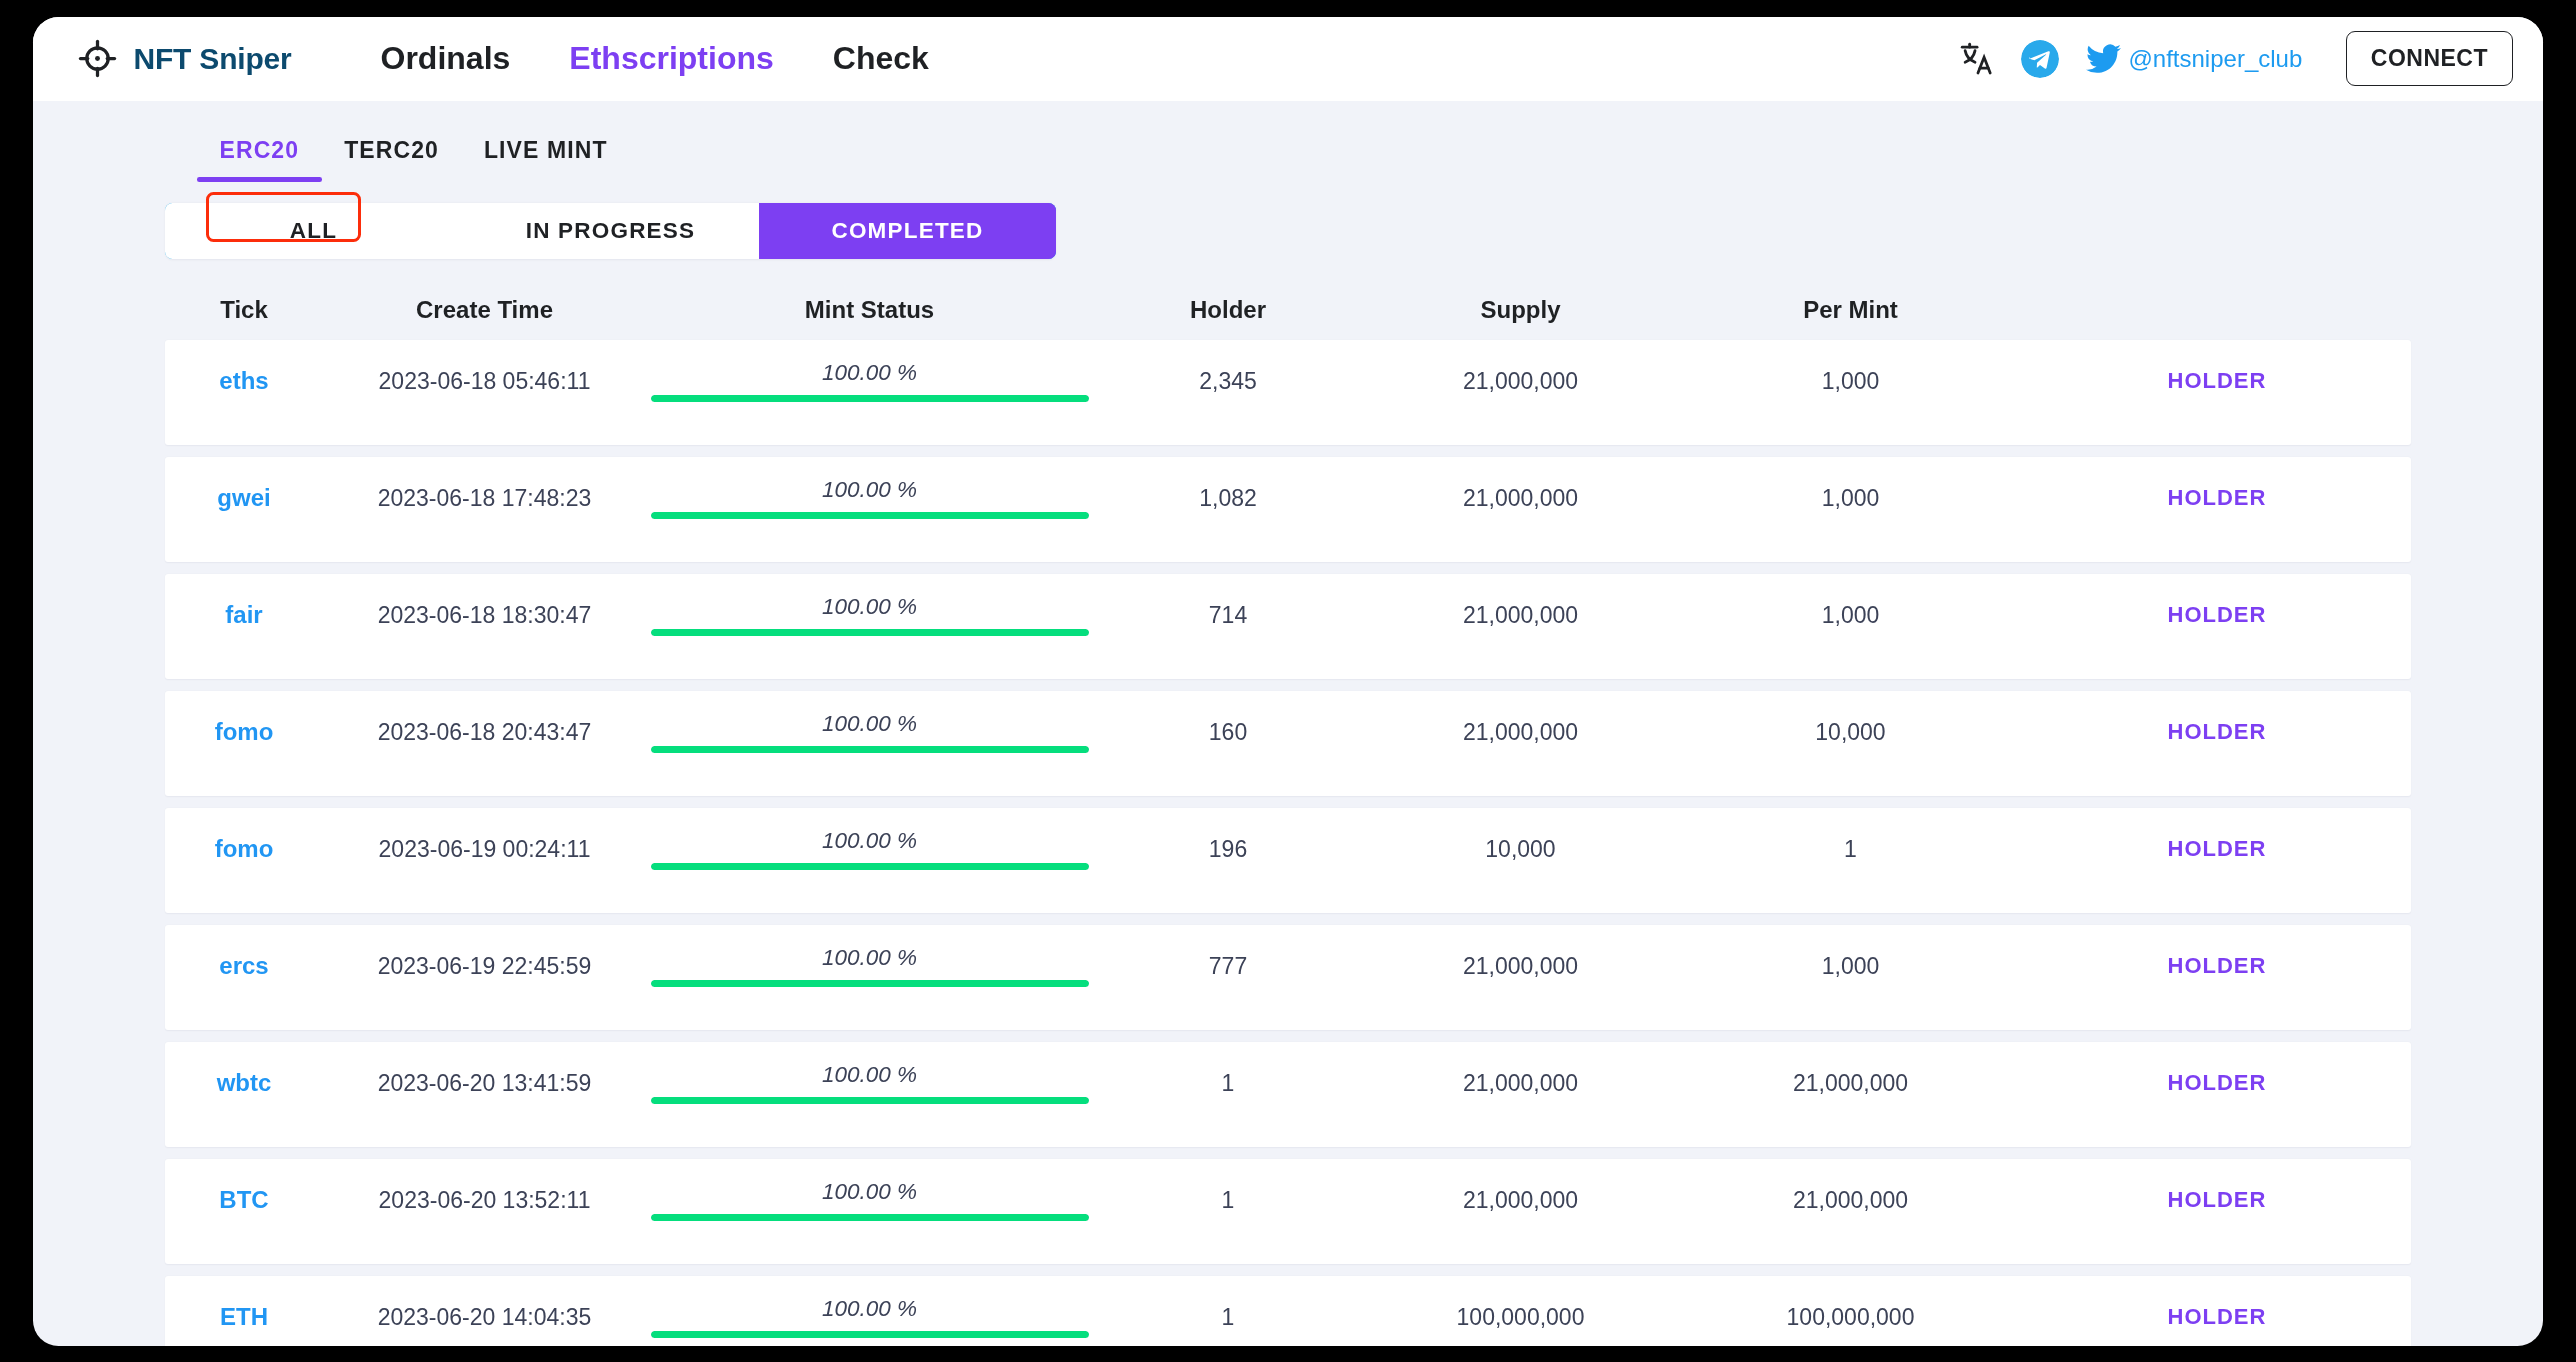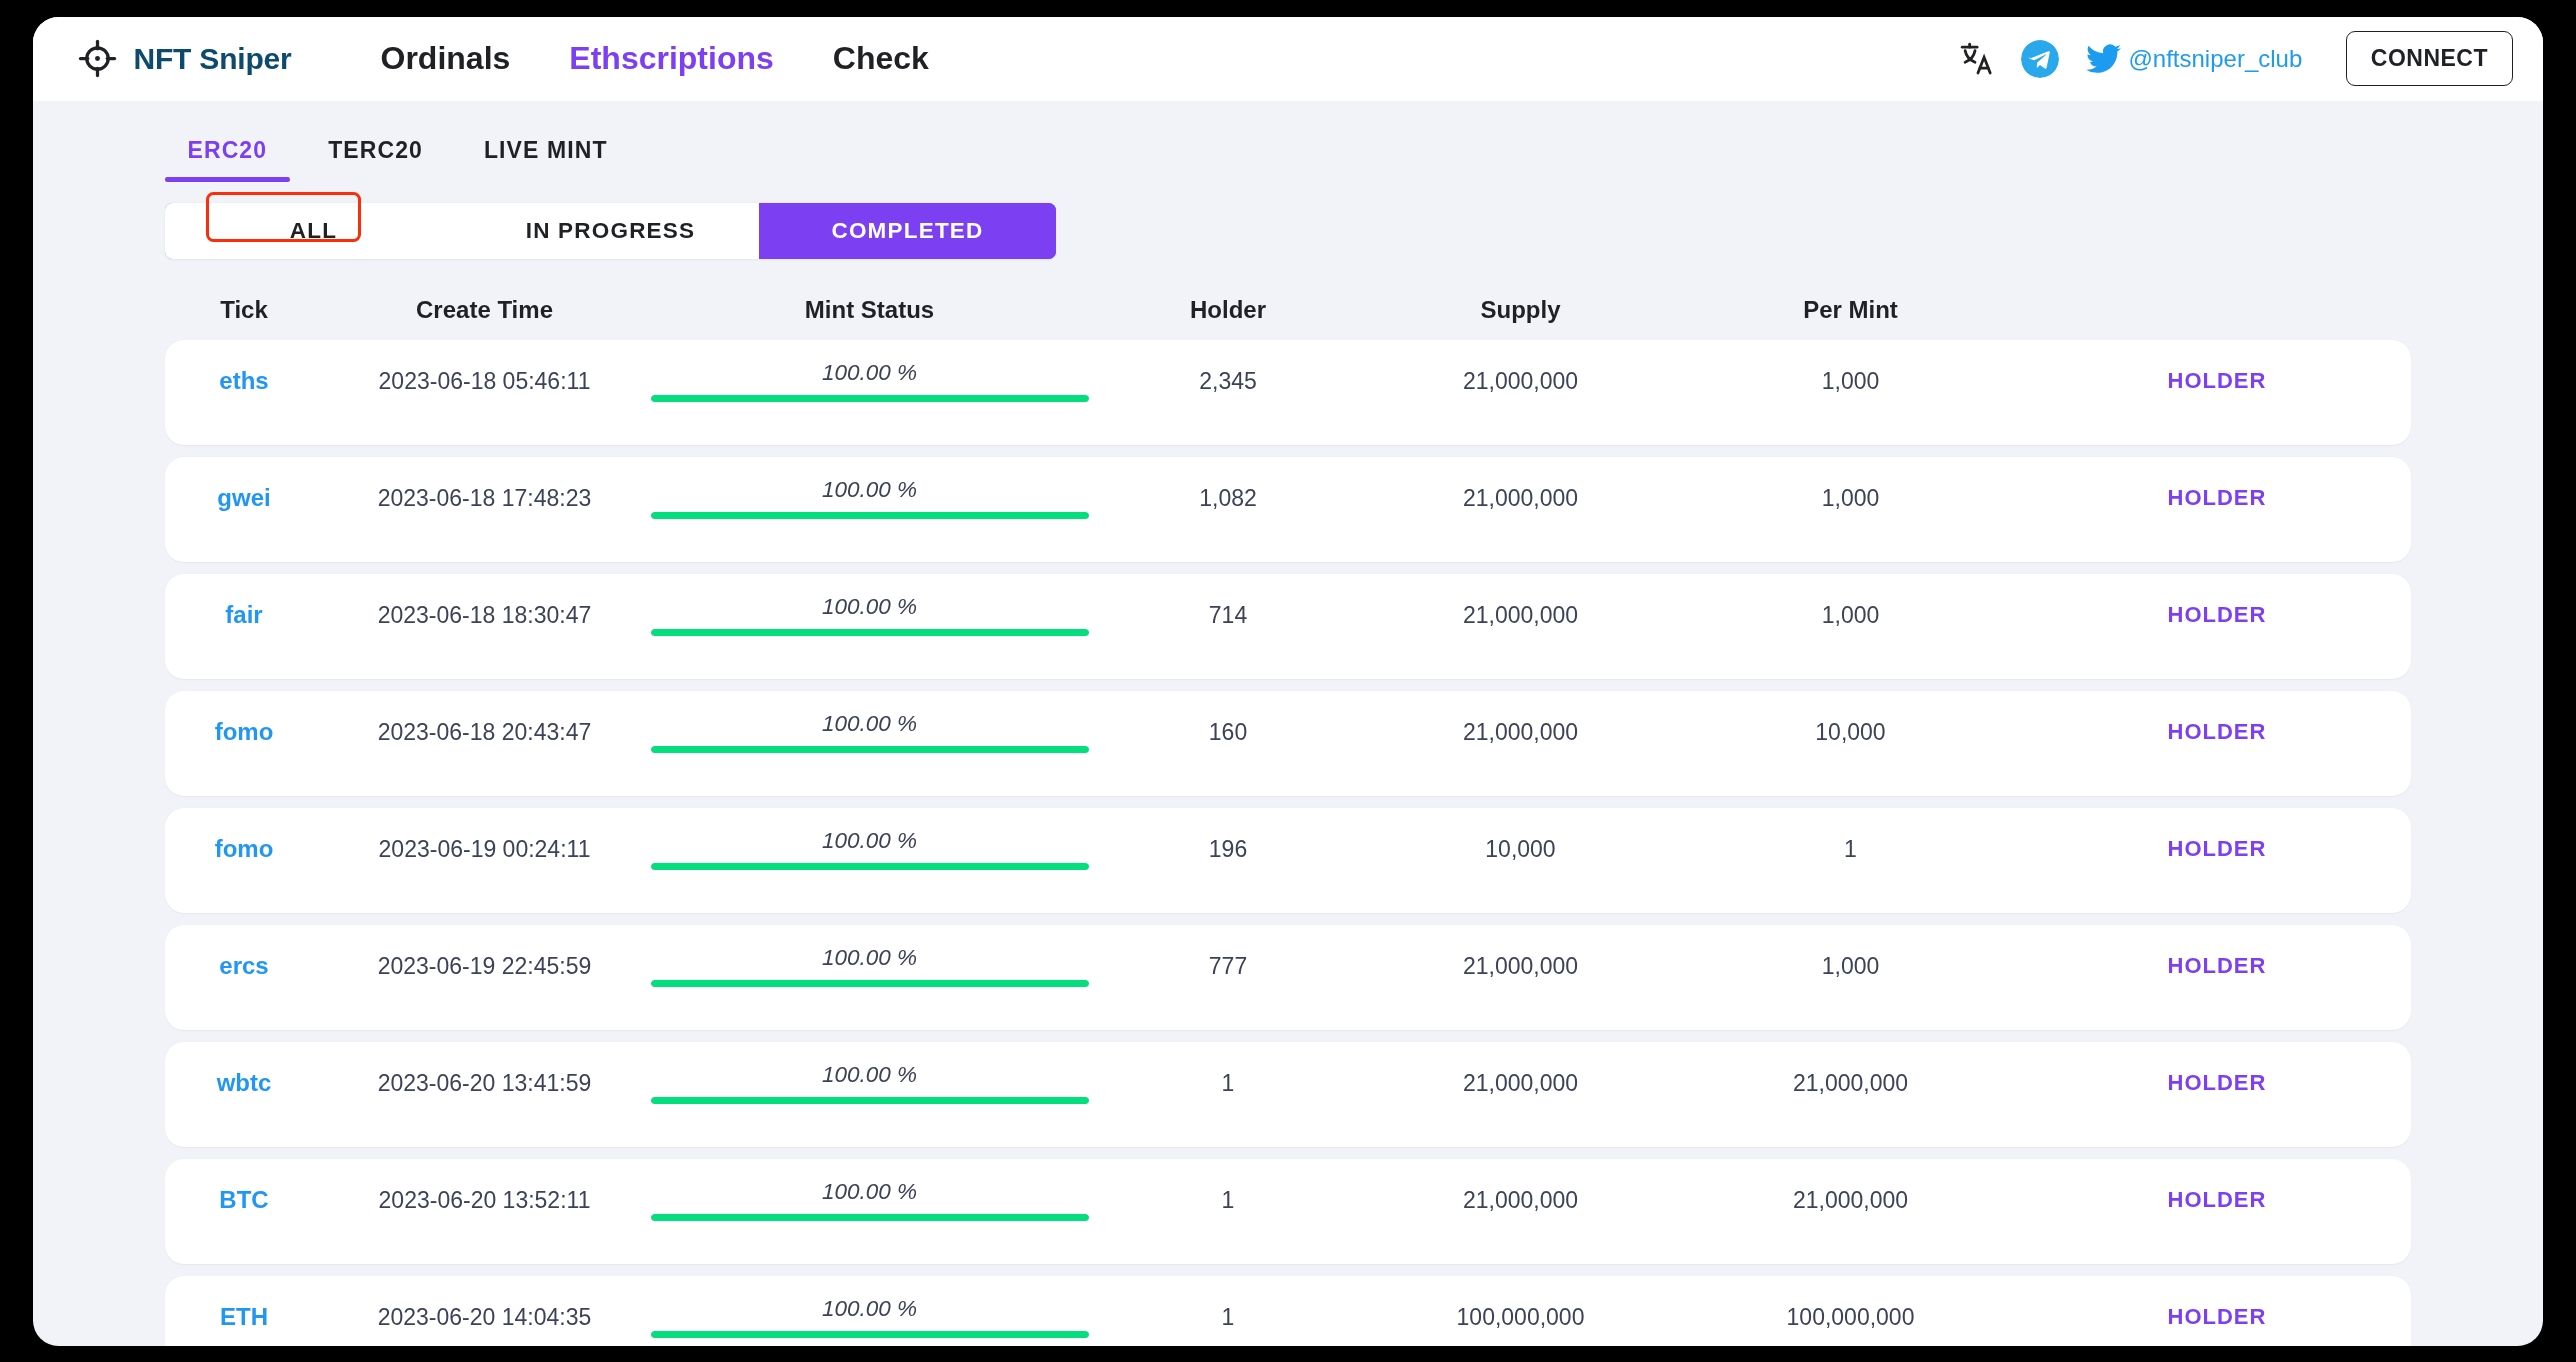--- a/index.html
+++ b/index.html
@@ -53,22 +53,23 @@
     padding: 12.8px 24px;
     font-size: 23px; font-weight: 700; color: #1f2124;
     letter-spacing: 0.5px;
     background: transparent;
     cursor: pointer;
     font-family: "Liberation Sans", sans-serif;
   }
 
   
   .tabs {
-    display: flex; align-items: flex-end; gap: 16px;
+    display: flex; align-items: flex-end; gap: 0;
     padding: 36px 0 0 132px;
+    margin-left: 32px;
   }
   .tab {
     font-size: 23px; font-weight: 700; letter-spacing: 1.1px;
     color: #1f2124; padding: 0 22.5px 18px 22.5px; cursor: pointer;
     position: relative;
   }
   .tab.active { color: #7d3ff2; }
   .tab.active::after {
     content: ""; position: absolute; left: 0; right: 0; bottom: 0;
     height: 4.5px; background: #7d3ff2; border-radius: 2.3px;
@@ -98,21 +99,21 @@
     grid-template-columns: 158px 323px 447px 270px 315px 345px 1fr;
     align-items: center;
   }
   .thead .grid-row { padding: 0 0 12px 0; height: 48px; }
   .th {
     font-size: 24px; font-weight: 700; color: #1f2124; text-align: center;
   }
 
   .row-card {
     background: #ffffff;
-    border-radius: 19px;
+    border-radius: 3px;
     height: 105px;
     margin-bottom: 12px;
     box-shadow: 0 0.8px 1.5px rgba(20,25,50,.05);
   }
   .row-card .grid-row { height: 83px; }
   .cell { text-align: center; font-size: 23px; color: #3c4257; }
   .cell-tick {
     color: #2196f3; font-weight: 700; font-size: 24px; text-align: center;
   }
   .cell-time { color: #3c4257; font-size: 23px; }

